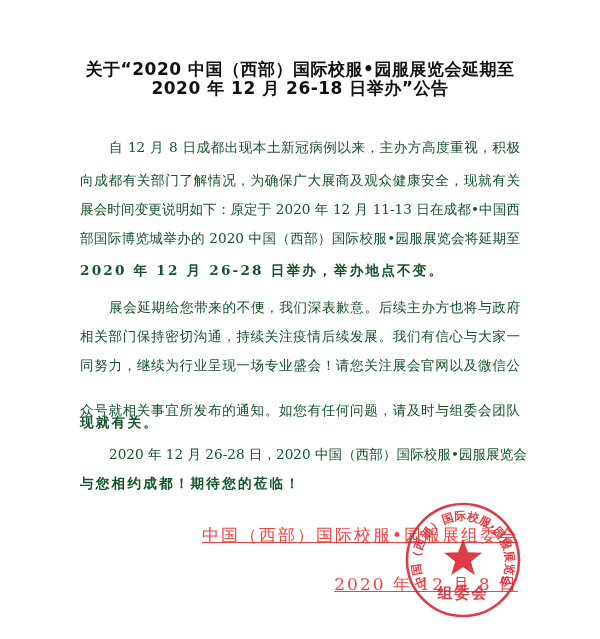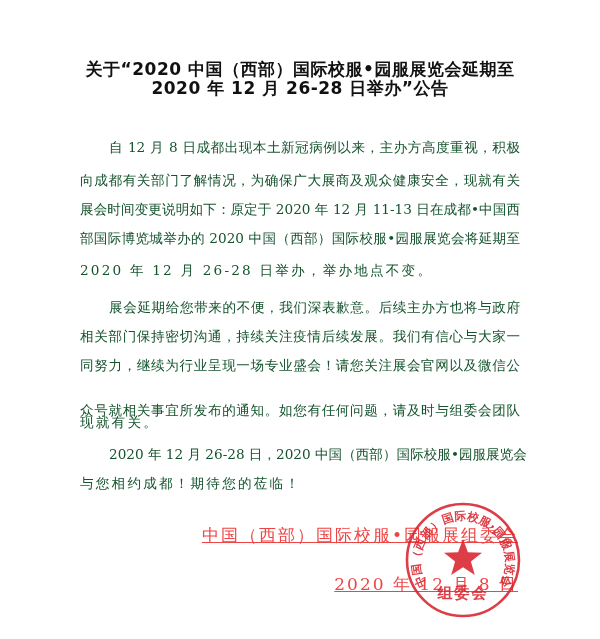--- a/index.html
+++ b/index.html
@@ -7,31 +7,31 @@
          font-family: "DejaVu Serif", "Liberation Serif", serif; color: #1a1a1a; }
   .title { position: absolute; left: 0; width: 600px; text-align: center;
            font-family: "DejaVu Sans", "Liberation Sans", sans-serif;
            font-weight: bold; font-size: 17px; letter-spacing: 0.5px; color: #111; }
   .title.l1 { top: 58px; }
   .title.l2 { top: 77px; }
   .line { position: absolute; left: 80px; width: 440px; font-size: 13.6px;
           white-space: nowrap; text-align: justify; text-align-last: justify;
           height: 20px; line-height: 20px; color: #14532d; }
   .line.indent { left: 109px; width: 411px; }
-  .line.short { text-align-last: left; letter-spacing: 2.2px; }
+  .line.short { text-align-last: left; letter-spacing: 2.2px; font-weight: bold; }
   .sig { position: absolute; font-size: 17px; white-space: nowrap; color: #ef4444;
          line-height: 20px; letter-spacing: 2px; text-decoration: underline; }
   .seal { position: absolute; left: 404px; top: 501px; width: 118px; height: 118px; }
 </style>
 </head>
 <body>
 
 <div>
   <div class="title l1">关于“2020 中国（西部）国际校服•园服展览会延期至</div>
-  <div class="title l2">2020 年 12 月 26-28 日举办”公告</div>
+  <div class="title l2">2020 年 12 月 26-18 日举办”公告</div>
 
   <div>
     <div class="line indent" style="top:137px">自 12 月 8 日成都出现本土新冠病例以来，主办方高度重视，积极</div>
     <div class="line" style="top:170px">向成都有关部门了解情况，为确保广大展商及观众健康安全，现就有关</div>
     <div class="line" style="top:199px">展会时间变更说明如下：原定于 2020 年 12 月 11-13 日在成都•中国西</div>
     <div class="line" style="top:228px">部国际博览城举办的 2020 中国（西部）国际校服•园服展览会将延期至</div>
     <div class="line short" style="top:260px">2020 年 12 月 26-28 日举办，举办地点不变。</div>
   </div>
 
   <div>

